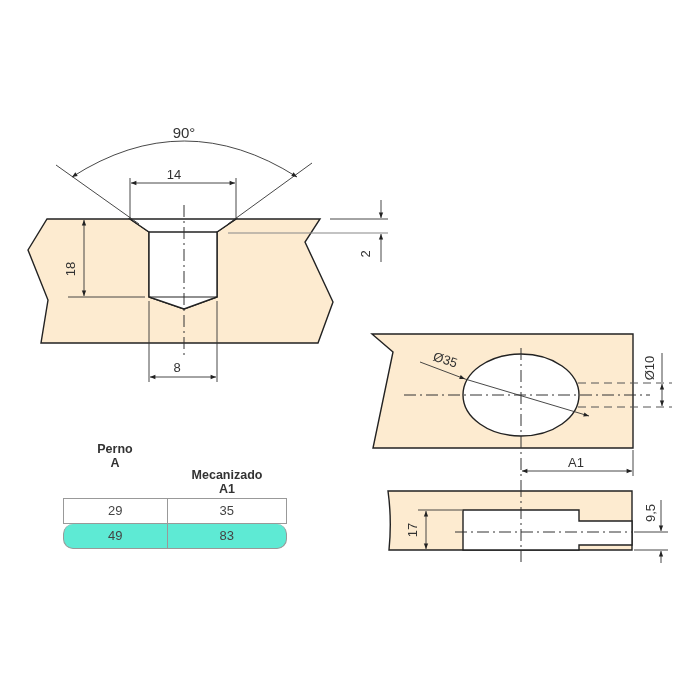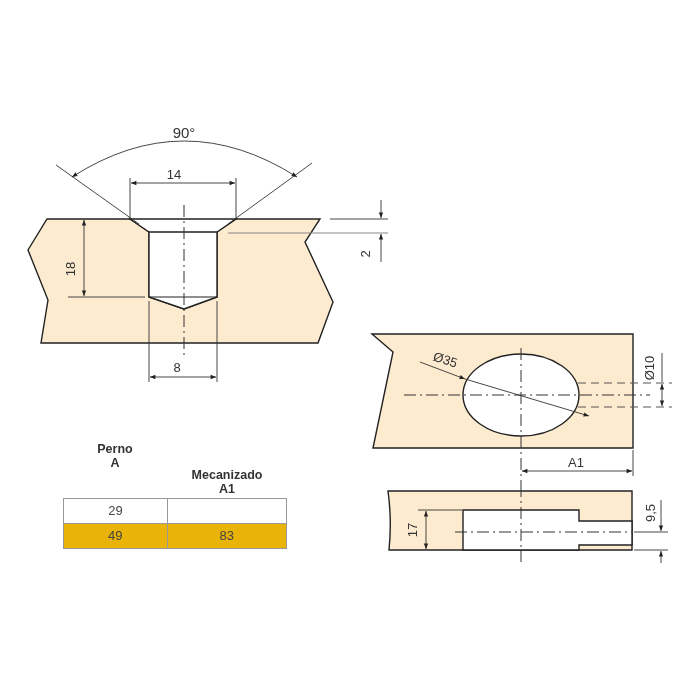--- a/index.html
+++ b/index.html
@@ -14,21 +14,21 @@
     .dash { stroke: #555; stroke-width: 1; fill: none; stroke-dasharray: 8 5; }
     .dimtxt { font-family: "Liberation Sans", sans-serif; font-size: 13px; fill: #333; }
     .bigtxt { font-family: "Liberation Sans", sans-serif; font-size: 15px; fill: #333; }
     .tbl { position: absolute; left: 63px; top: 442px; width: 224px; }
     .tbl-head { display: flex; }
     .tbl-head div { text-align: center; font-weight: bold; font-size: 12.5px; color: #333; line-height: 14px; }
     .tbl-head .c1 { width: 104px; }
     .tbl-head .c2 { width: 120px; margin-top: 26px; }
     .tbl-row { display: flex; height: 24px; border-left: 1px solid #999; border-right: 1px solid #999; border-bottom: 1px solid #999; }
     .tbl-row.first { border-top: 1px solid #999; margin-top: 2px; }
-    .tbl-row.alt { background: #eab308; }
+    .tbl-row.alt { background: #5eead4; border-radius: 10px; }
     .tbl-row div { text-align: center; line-height: 24px; font-size: 13px; color: #444; }
     .tbl-row .c1 { width: 103px; border-right: 1px solid #999; }
     .tbl-row .c2 { width: 119px; }
   </style>
 </head>
 <body>
 
 <svg width="700" height="700" viewBox="0 0 700 700">
   <defs>
     <marker id="arr" viewBox="0 0 10 10" refX="10" refY="5" markerWidth="9" markerHeight="6" orient="auto-start-reverse">
@@ -118,18 +118,19 @@
       <div>Perno</div>
       <div>A</div>
     </div>
     <div class="c2">
       <div>Mecanizado</div>
       <div>A1</div>
     </div>
   </div>
   <div class="tbl-row first">
     <div class="c1">29</div>
+    <div class="c2">35</div>
   </div>
   <div class="tbl-row alt">
     <div class="c1">49</div>
     <div class="c2">83</div>
   </div>
 </div>
 
 </body></html>

